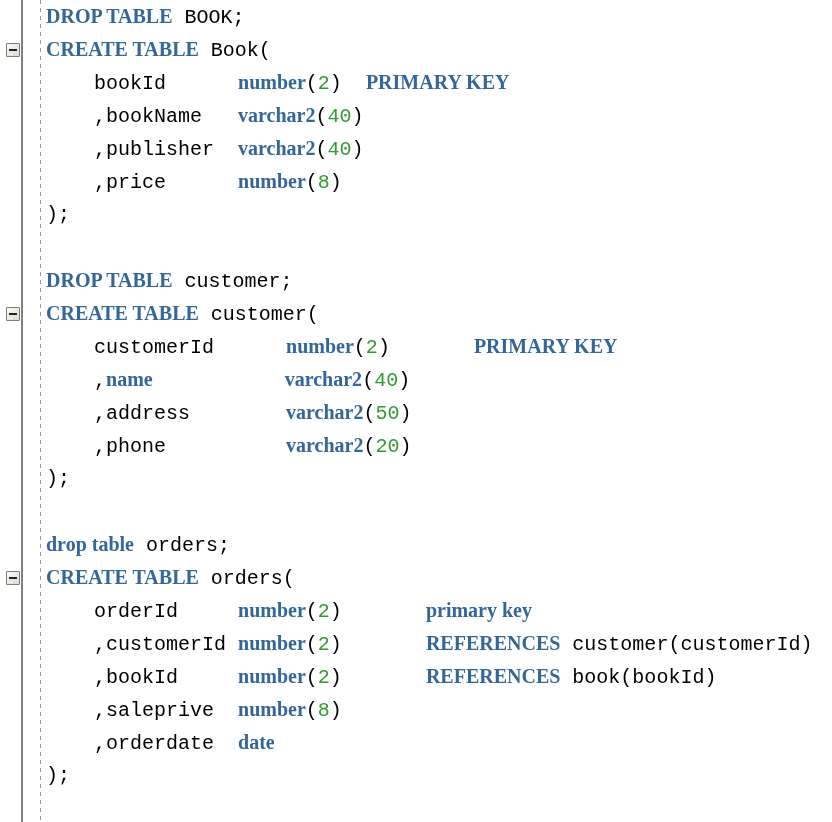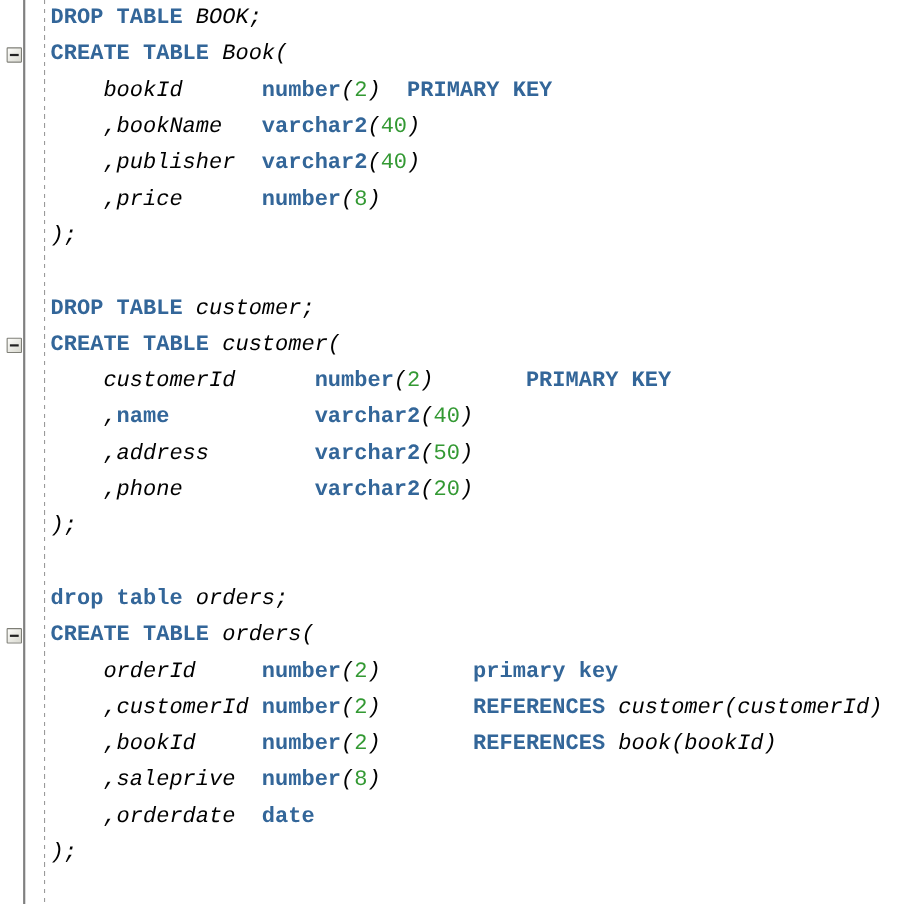--- a/index.html
+++ b/index.html
@@ -27,23 +27,23 @@
     background:repeating-linear-gradient(180deg,
       var(--guide) 0px, var(--guide) 4px,
       transparent 4px, transparent 8px);
   }
   .code{
     position:absolute;left:46px;top:0;
     font-size:20px;line-height:33px;
     white-space:pre;
   }
   .line{height:33px;white-space:pre;}
-  .kw{color:var(--kw);font-weight:bold;}
+  .kw{color:var(--kw);font-weight:bold;font-family:Liberation Serif, serif;}
   .num{color:var(--num);}
-  .pl{color:var(--pl);font-style:italic;}
+  .pl{color:var(--pl);}
   .fold-box{
     position:absolute;left:6px;width:14px;height:14px;
     background:linear-gradient(135deg,#fdfdfa,#d9d9d0);
     border:1px solid #7e7e76;
     border-radius:1px;
     cursor:pointer;
   }
   .fold-minus{
     position:absolute;left:2px;top:5px;width:8px;height:2px;
     background:#222222;

